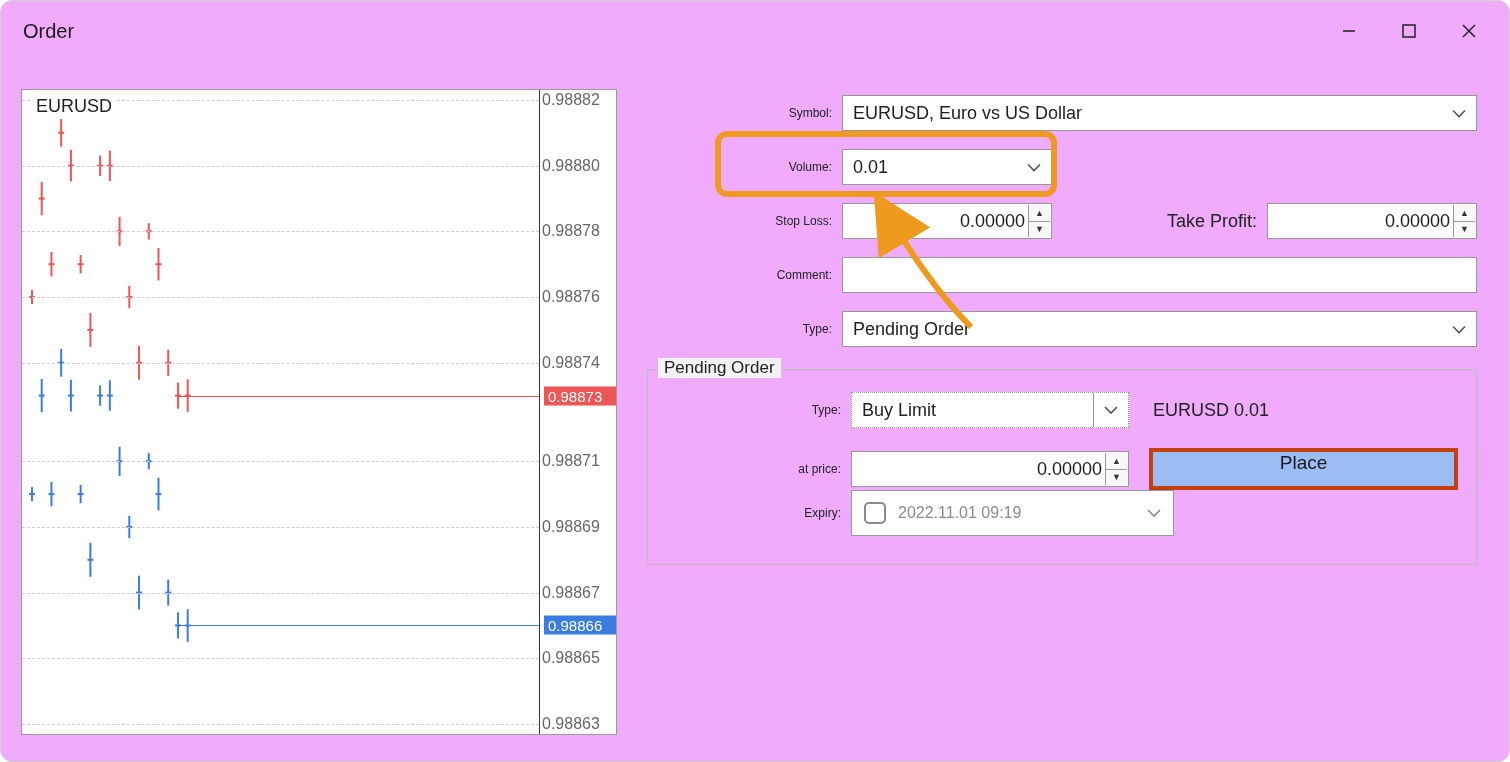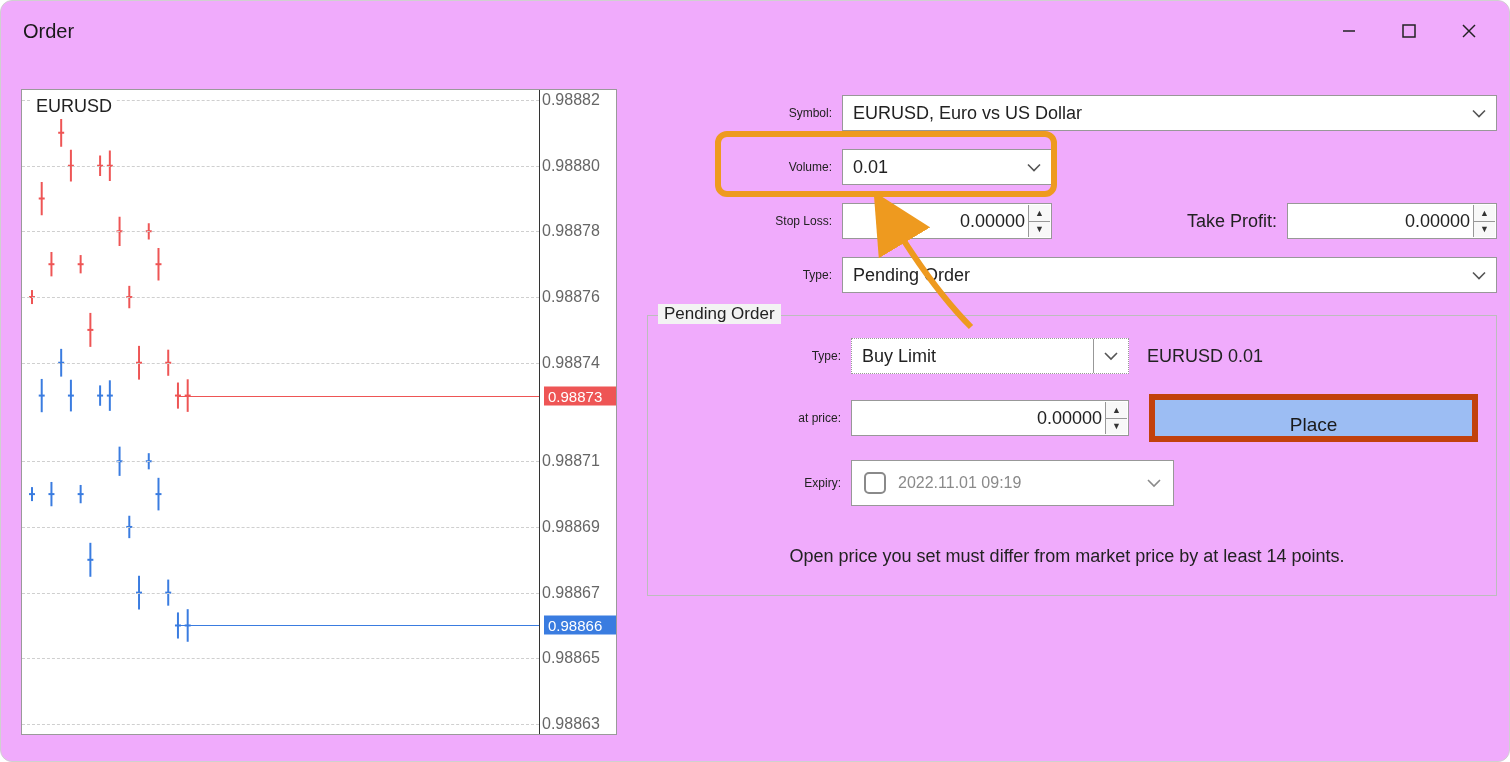--- a/index.html
+++ b/index.html
@@ -40,21 +40,21 @@
     display: flex;
     align-items: center;
     justify-content: center;
     color: #222;
     cursor: pointer;
   }
   .win-btn svg { display: block; }
   .content {
     display: flex;
     gap: 30px;
-    padding: 28px 12px 20px 20px;
+    padding: 28px 32px 20px 20px;
     height: calc(100% - 60px);
   }
   
   .chart-panel {
     width: 596px;
     height: 646px;
     background: #fff;
     border: 1px solid #9a9a9a;
     position: relative;
     flex-shrink: 0;
@@ -197,26 +197,26 @@
   .legend {
     position: absolute;
     top: -12px;
     left: 10px;
     background: #f3f3f3;
     padding: 0 6px;
     font-size: 17px;
     color: #222;
   }
   .place-btn {
-    height: 48px;
+    height: 42px;
     flex: 1;
     background: #9cbdf3;
-    border: 6px solid #c2410c;
-    display: flex;
-    align-items: flex-end;
+    border: 4px solid #c2410c;
+    display: flex;
+    align-items: flex-start;
     justify-content: center;
     font-size: 19px;
     color: #1a1a1a;
     cursor: pointer;
     margin-left: 20px;
   }
   .expiry-box {
     height: 46px;
     border: 1px solid #989898;
     background: #fff;
@@ -429,20 +429,26 @@
         <div style="text-align:right; padding-right:10px; font-size:18px">Take Profit:</div>
         <div class="num-input" style="width:210px">
           <span>0.00000</span>
           <div class="spinner">
               <div>▲</div>
               <div>▼</div>
             </div>
         </div>
       </div>
 
+      <div class="form-row">
+        <div class="form-label">Comment:</div>
+        <div class="input" style="flex:1">
+          <span></span>
+        </div>
+      </div>
 
       <div class="form-row">
         <div class="form-label">Type:</div>
         <div class="select" style="flex:1">
           <span>Pending Order</span>
           <span class="chev">
             <svg width="14" height="10">
                 <polyline points="1,2 7,8 13,2" fill="none" stroke="#555" stroke-width="1.6"></polyline>
               </svg>
           </span>
@@ -455,24 +461,24 @@
         <div class="form-row" style="margin-bottom:18px">
           <div class="form-label">Type:</div>
           <div class="select" style="width:278px; border-style:dotted">
             <span>Buy Limit</span>
             <span class="chev" style="border-left:1px solid #989898; padding-left:10px; height:100%; display:flex; align-items:center">
               <svg width="14" height="10">
                   <polyline points="1,2 7,8 13,2" fill="none" stroke="#555" stroke-width="1.6"></polyline>
                 </svg>
             </span>
           </div>
-          <div style="margin-left:18px; font-size:18px">EURUSD 0.01</div>
-        </div>
-
-        <div class="form-row" style="margin-bottom:18px">
+          <div style="margin-left:24px; font-size:18px">EURUSD 0.01</div>
+        </div>
+
+        <div class="form-row" style="">
           <div class="form-label">at price:</div>
           <div class="num-input" style="width:278px">
             <span>0.00000</span>
             <div class="spinner">
                 <div>▲</div>
                 <div>▼</div>
               </div>
           </div>
           <div class="place-btn">
             <span>Place</span>
@@ -485,21 +491,20 @@
             <div class="chk"></div>
             <span>2022.11.01 09:19</span>
             <span class="chev">
               <svg width="14" height="10">
                   <polyline points="1,2 7,8 13,2" fill="none" stroke="#8a8a8a" stroke-width="1.6"></polyline>
                 </svg>
             </span>
           </div>
         </div>
 
-        <div class="hint">Open price you set must differ from market price by at least 14 points.</div>
       </div>
     </div>
   </div>
 
   <div class="highlight-box" style="left:714px; top:130px; width:342px; height:66px"></div>
   <svg class="arrow-svg" style="left:770px; top:196px; width:220px; height:140px">
     <defs>
       <marker id="ah" markerWidth="10" markerHeight="10" refX="6" refY="5" orient="auto">
         <path d="M0,0 L10,5 L0,10 Z" fill="#ee9a1f"></path>
       </marker>

